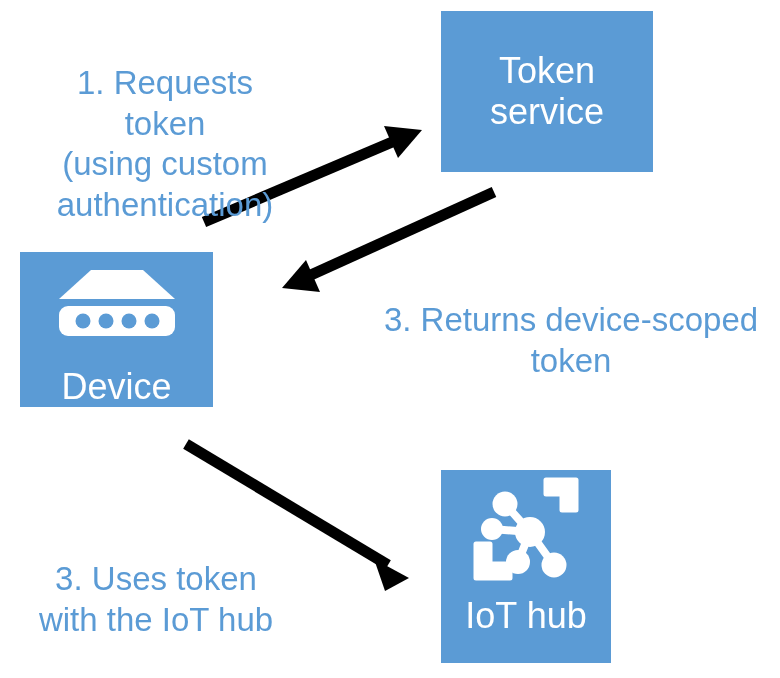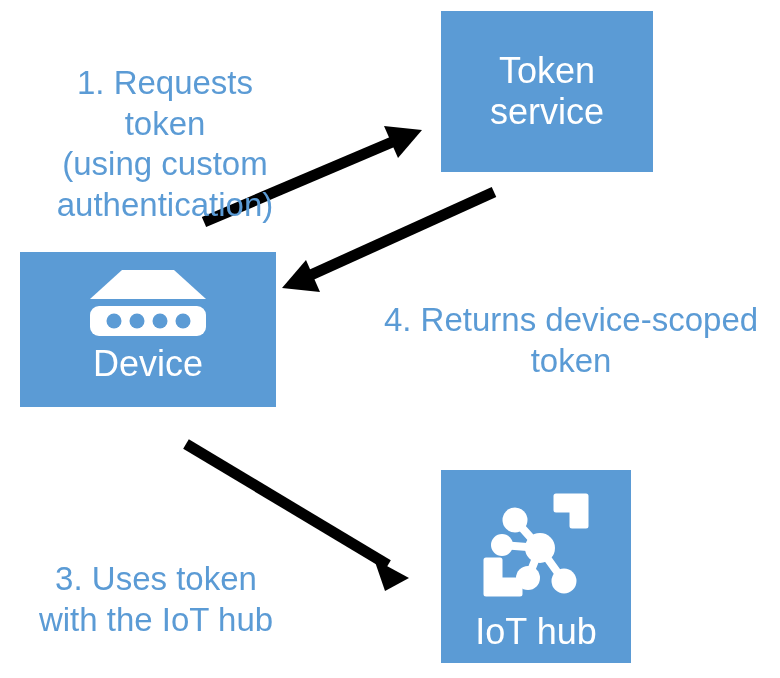--- a/index.html
+++ b/index.html
@@ -38,32 +38,32 @@
 
   #box-token-service {
     left: 441px;
     top: 11px;
     width: 212px;
     height: 161px;
   }
   #box-device {
     left: 20px;
     top: 252px;
-    width: 256px;
+    width: 193px;
     height: 155px;
-    justify-content: flex-start;
+    justify-content: space-between;
     padding-top: 14px;
   }
   #box-iot-hub {
     left: 441px;
     top: 470px;
-    width: 190px;
+    width: 170px;
     height: 193px;
     justify-content: flex-start;
-    padding-top: 20px;
+    padding-top: 4px;
   }
 
   
   .node-icon {
     display: block;
   }
   #box-device .node-label { margin-top: 6px; }
   #box-iot-hub .node-label { margin-top: 10px; }
 
   
@@ -167,19 +167,19 @@
       <circle cx="84" cy="91" r="12.5" fill="#ffffff"></circle>
     </svg>
     <div class="node-label">IoT hub</div>
   </div>
 
   <div id="label-step-1" class="step-label">1. Requests
 token
 (using custom
 authentication)</div>
 
-  <div id="label-step-2" class="step-label">4. Returns device-scoped
+  <div id="label-step-2" class="step-label">3. Returns device-scoped
 token</div>
 
   <div id="label-step-3" class="step-label">3. Uses token
 with the IoT hub</div>
 
 </div>
 
 </body></html>

